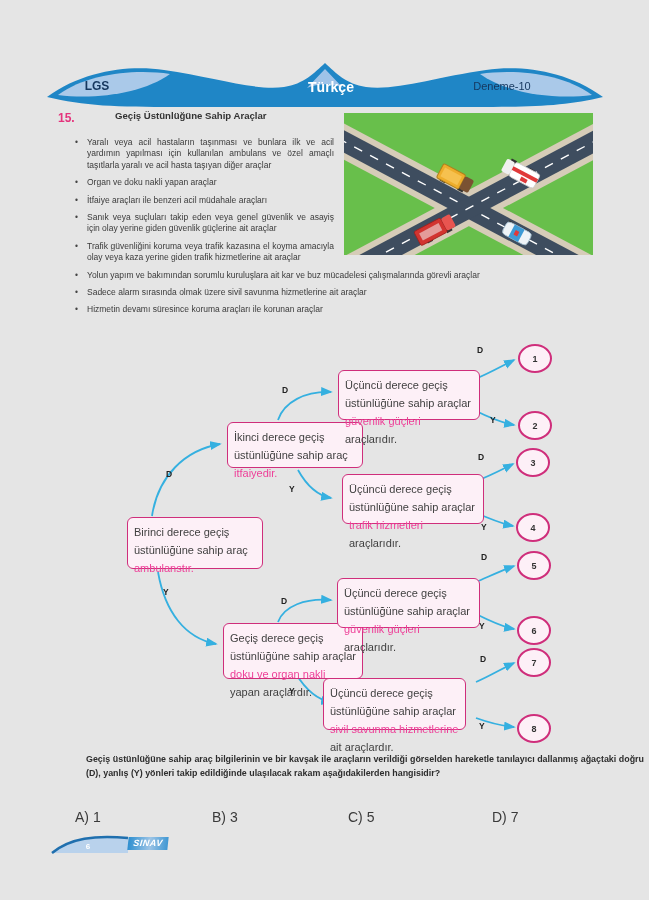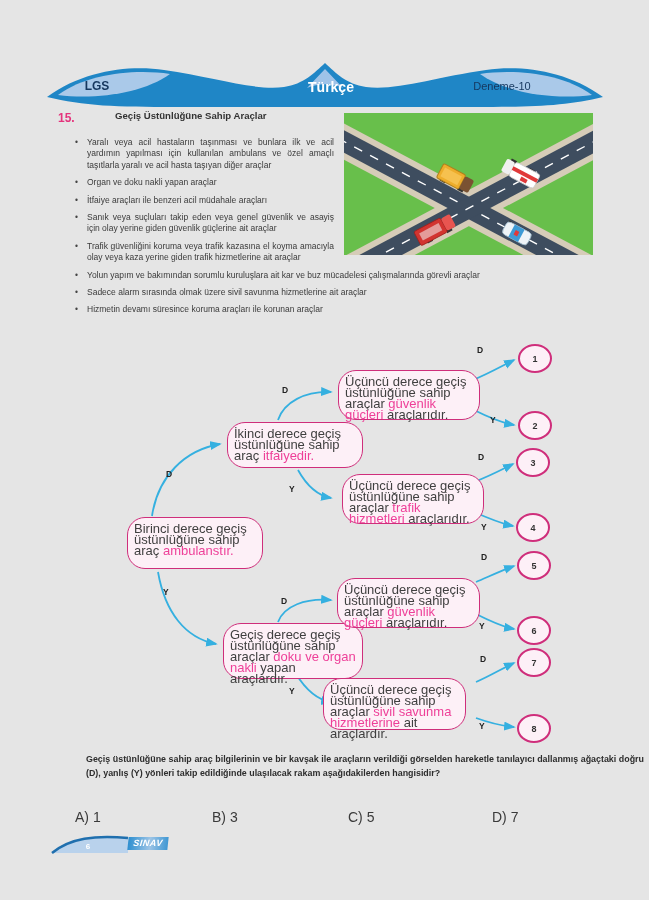--- a/index.html
+++ b/index.html
@@ -15,22 +15,22 @@
   #qtitle{margin:0 0 9px 57px;font-size:9.6px;font-weight:bold;color:#333;}
   .fig{float:right;width:249px;height:142px;margin:3px 23px 6px 10px;}
   #bullets{margin:16px;padding:0;}
   #bullets li{position:relative;list-style:none;padding-left:13px;margin-bottom:6px;
               font-size:8.5px;line-height:11.4px;color:#3a3a3a;text-align:justify;}
   #bullets li::before{content:"\2022";position:absolute;left:1px;top:0;color:#444;}
 
   
   #tree{position:absolute;left:0;top:330px;width:649px;height:430px;}
   #tree svg.arrows{position:absolute;left:0;top:0;}
-  .tbox{position:absolute;box-sizing:border-box;border:1.5px solid #cf2e7b;border-radius:18px;
-        background:#fdf0f7;padding:5px 6px;font-size:13px;line-height:11px;color:#3f3f3f;}
+  .tbox{position:absolute;box-sizing:border-box;border:1.5px solid #cf2e7b;border-radius:6px;
+        background:#fdf0f7;padding:5px 6px;font-size:11px;line-height:18px;color:#3f3f3f;}
   .hl{color:#ee3f98;}
   .tcircle{position:absolute;box-sizing:border-box;width:34px;height:29px;border:2px solid #cf2e7b;
            border-radius:50%;background:#fdf0f7;display:flex;align-items:center;justify-content:center;
            font-size:9px;font-weight:bold;color:#333;}
   .tlabel{position:absolute;font-size:8.5px;font-weight:bold;color:#222;}
 
   
   #prompt{position:absolute;left:58px;top:753px;width:558px;font-size:8.9px;line-height:13.5px;
           font-weight:bold;color:#2d2d2d;text-align:justify;margin-left:28px;}
   #options{position:absolute;left:58px;top:809px;width:558px;height:14px;}

